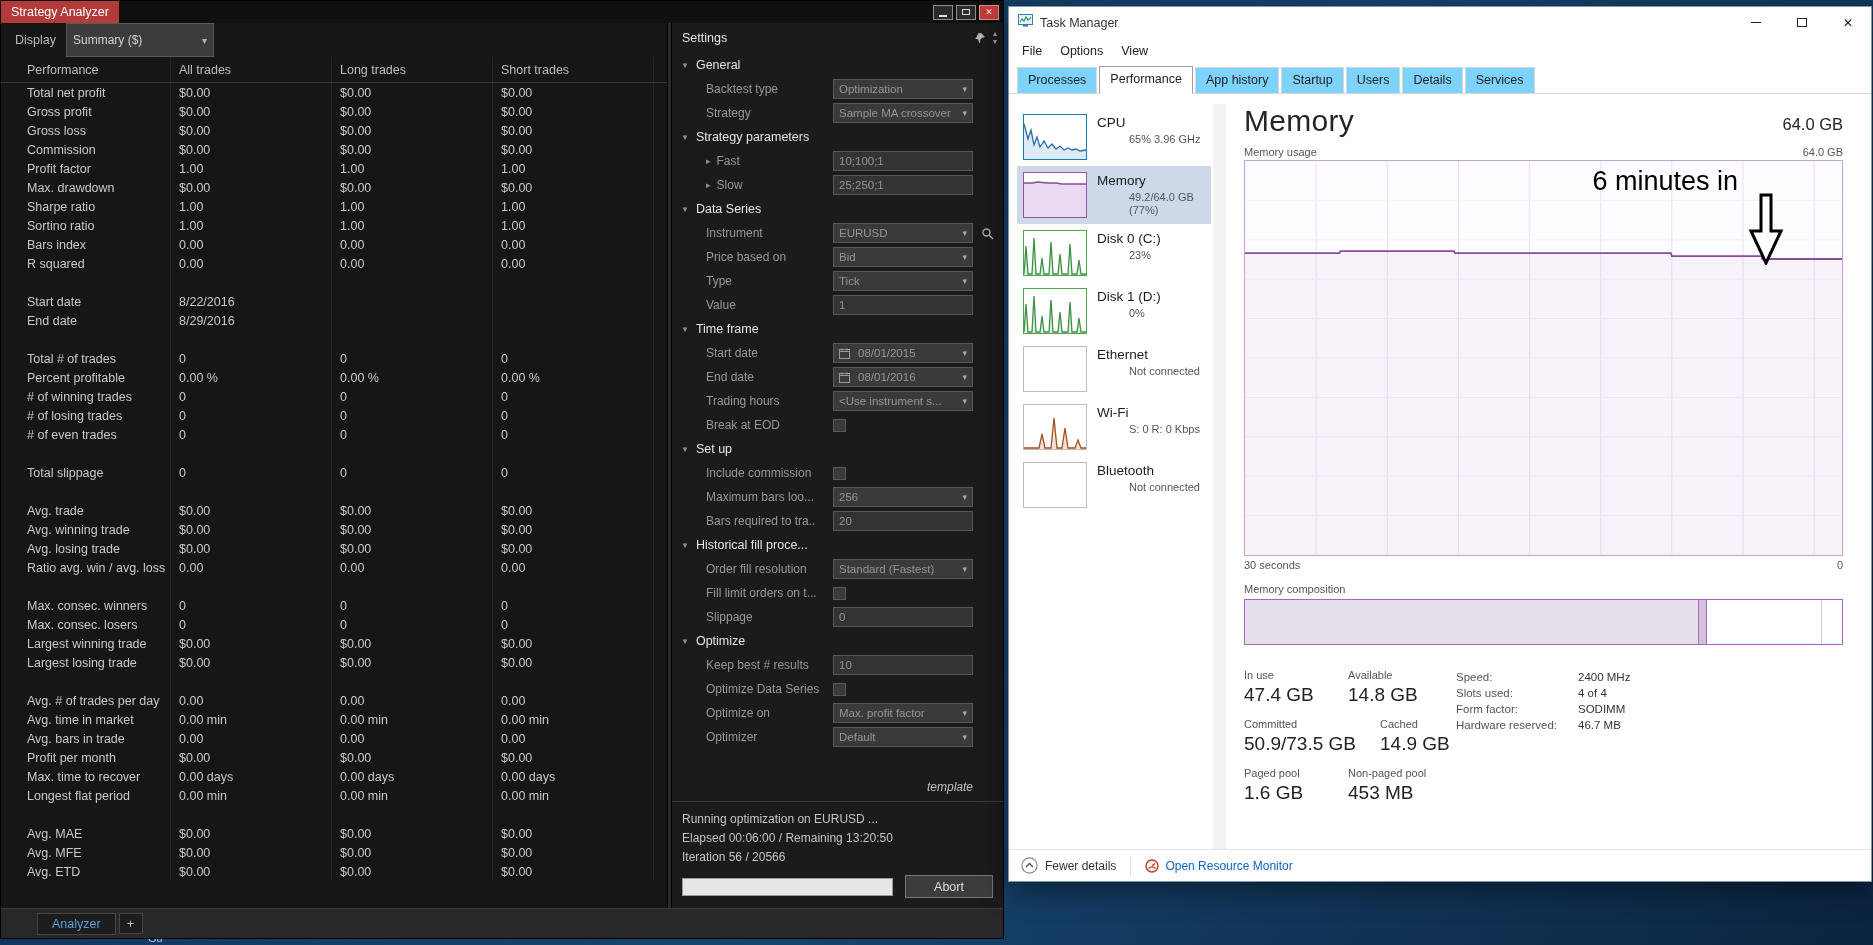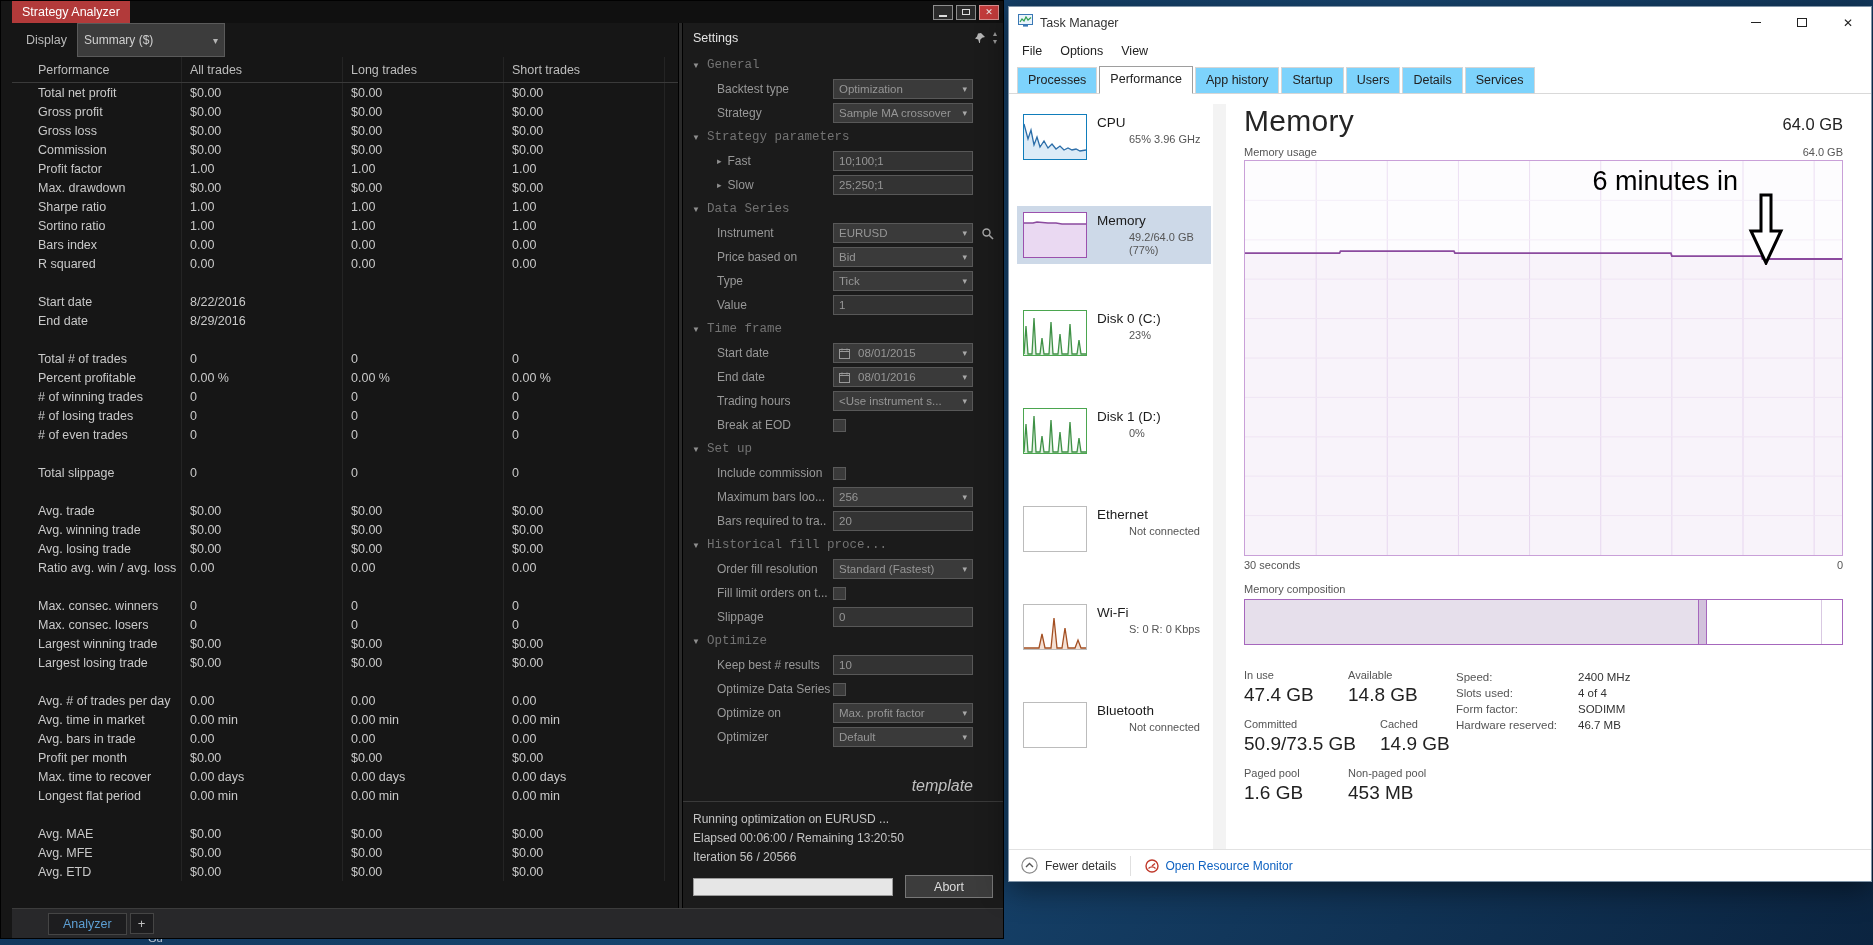--- a/index.html
+++ b/index.html
@@ -7,21 +7,21 @@
   body {
     width:1873px; height:945px; overflow:hidden;
     background:linear-gradient(125deg,#0e2c4e 0%,#17456f 55%,#0b2440 100%);
     font-family:"Liberation Sans", sans-serif;
   }
   .desktop { position:relative; width:100%; height:100%; }
   .stray { position:absolute; left:148px; bottom:1px; color:#cfd8e3; font-size:11px; opacity:.9; }
 
   
   .sa-window { position:absolute; left:0; top:0; width:1004px; height:939px; background:#161616;
-    border:1px solid #010101; display:flex; flex-direction:column;padding-left:11px; }
+    border:1px solid #010101; display:flex; flex-direction:column; }
   .sa-titlebar { height:22px; background:#101010; display:flex; align-items:stretch; flex:none; }
   .sa-title { background:#b23a3a; color:#fff; font-size:12.5px; line-height:22px; padding:0 10px; }
   .sa-winbtns { margin-left:auto; display:flex; align-items:center; gap:3px; padding-right:4px; }
   .sa-btn { width:20px; height:15px; border:1px solid #8e8e8e; background:#2b2b2b; display:flex;
     align-items:center; justify-content:center; font-size:9px; color:#eee; }
   .sa-btn.close { background:#c23b3b; border-color:#d98f8f; }
   .ic-min { width:8px; height:2px; background:#ddd; margin-top:7px; }
   .ic-restore { width:8px; height:6px; border:1px solid #ddd; }
 
   .sa-main { flex:1; display:flex; min-height:0; }
@@ -41,36 +41,36 @@
 
   .splitter { width:5px; background:#2a2a2a; border-left:1px solid #000; border-right:1px solid #000; cursor:col-resize; flex:none; }
 
   .settings-panel { flex:1; display:flex; flex-direction:column; background:#1b1b1b; min-width:0; }
   .settings-header { height:30px; display:flex; align-items:center; padding:0 6px 0 10px; color:#e2e2e2; font-size:12.5px; flex:none; }
   .pin { margin-left:auto; display:flex; cursor:pointer; }
   .spin { display:flex; flex-direction:column; line-height:8px; font-size:8px; color:#9a9a9a; margin-left:7px; cursor:pointer; text-align:center; }
   .settings-body { flex:1; min-height:0; overflow:hidden; }
   .sec-head { height:24px; display:flex; align-items:center; gap:7px; padding-left:9px; cursor:pointer; }
   .sec-chev { color:#8f8f8f; font-size:8px; }
-  .sec-label { color:#737373; font-size:12.5px;font-family:Liberation Mono, monospace; }
+  .sec-label { color:#e5e5e5; font-size:12.5px; }
   .field-row { height:24px; display:flex; align-items:center; padding:0 30px 0 34px; }
   .f-label { flex:1; color:#989898; font-size:12px; display:flex; align-items:center; gap:6px; min-width:0; white-space:nowrap; overflow:hidden; }
   .f-exp { color:#8f8f8f; font-size:9px; }
   .f-ctl { width:140px; flex:none; position:relative; display:flex; align-items:center; }
   .ctl { height:20px; background:#3a3a3a; border:1px solid #585858; color:#969696; font-size:11.5px;
     display:flex; align-items:center; padding:0 5px; width:100%; cursor:pointer; }
   .ctl.sel { justify-content:space-between; gap:4px; }
   .ctl.inp { background:#333; cursor:text; }
   .ctl-text { overflow:hidden; white-space:nowrap; flex:1; }
   .ctl-caret { font-size:9px; color:#a8a8a8; flex:none; }
   .cal-ic { display:flex; margin-right:4px; flex:none; }
   .mag { position:absolute; right:-21px; display:flex; cursor:pointer; }
   .checkbox { width:13px; height:13px; background:#3a3a3a; border:1px solid #5a5a5a; cursor:pointer; }
   .template-line { text-align:right; padding:4px 30px 6px 0; flex:none; }
-  .template-line span { color:#c0c0c0; font-style:italic; font-size:16px; cursor:pointer; }
+  .template-line span { color:#c0c0c0; font-style:italic; font-size:12px; cursor:pointer; }
   .status-area { border-top:1px solid #3a3a3a; padding:8px 10px 10px; color:#c4c4c4; font-size:12px; flex:none; }
   .st-line { line-height:19px; }
   .progress-row { display:flex; gap:12px; margin-top:8px; align-items:center; }
   .progress { flex:1; height:18px; background:#e6e6e6; border:1px solid #9a9a9a; }
   .abort-btn { width:88px; height:23px; background:#3c3c3c; border:1px solid #777; color:#ddd; font-size:12.5px;
     display:flex; align-items:center; justify-content:center; cursor:pointer; }
 
   .sa-tabbar { height:30px; background:#28282a; border-top:1px solid #3c3c3c; display:flex; align-items:center;
     padding-left:36px; gap:3px; flex:none; }
   .sa-tab { padding:3px 14px; background:#1d1d1f; border:1px solid #454545; color:#5d9fd3; font-size:12.5px; cursor:pointer; }
@@ -87,21 +87,21 @@
   .w-min { width:10px; height:1px; background:#222; }
   .w-max { width:10px; height:9px; border:1px solid #222; }
   .tm-menubar { height:25px; display:flex; align-items:center; padding-left:4px; flex:none; }
   .menu-item { padding:0 9px; font-size:12.5px; color:#222; cursor:pointer; }
   .tm-tabstrip { height:31px; display:flex; align-items:flex-end; padding-left:8px; border-bottom:1px solid #d9d9d9; flex:none; }
   .tm-tab { padding:5px 10px 6px; font-size:12.5px; color:#222; background:#7dd3fc; border:1px solid #d6d6d6;
     margin-right:2px; position:relative; bottom:-1px; cursor:pointer; white-space:nowrap; }
   .tm-tab.active { background:#fff; border-color:#9e9e9e; border-bottom:1px solid #fff; padding-bottom:7px; }
 
   .tm-body { flex:1; display:flex; min-height:0; padding-top:10px; }
-  .tm-sidebar { width:202px; padding:4px 0 0 8px; display:flex; flex-direction:column; flex:none;gap:40px; }
+  .tm-sidebar { width:202px; padding:4px 0 0 8px; display:flex; flex-direction:column; flex:none; }
   .side-item { display:flex; gap:10px; padding:6px 4px 6px 6px; align-items:flex-start; cursor:pointer; }
   .side-item.selected { background:#cdd9e8; }
   .thumb { width:64px; height:46px; background:#fff; border:1px solid #999; flex:none; }
   .thumb svg { display:block; width:100%; height:100%; }
   .side-name { font-size:13.5px; color:#1b1b1b; margin-top:1px; }
   .side-detail { font-size:11px; color:#555; margin-top:3px; line-height:13px;margin-left:32px; }
   .tm-gutter { width:13px; background:#f3f3f3; flex:none; margin-left:2px; cursor:pointer; }
   .tm-main { flex:1; padding:0 28px 0 18px; position:relative; min-width:0; }
   .main-header { display:flex; align-items:flex-end; justify-content:space-between; }
   .mem-title { font-size:30px; color:#252525; font-weight:400; letter-spacing:.3px; }

